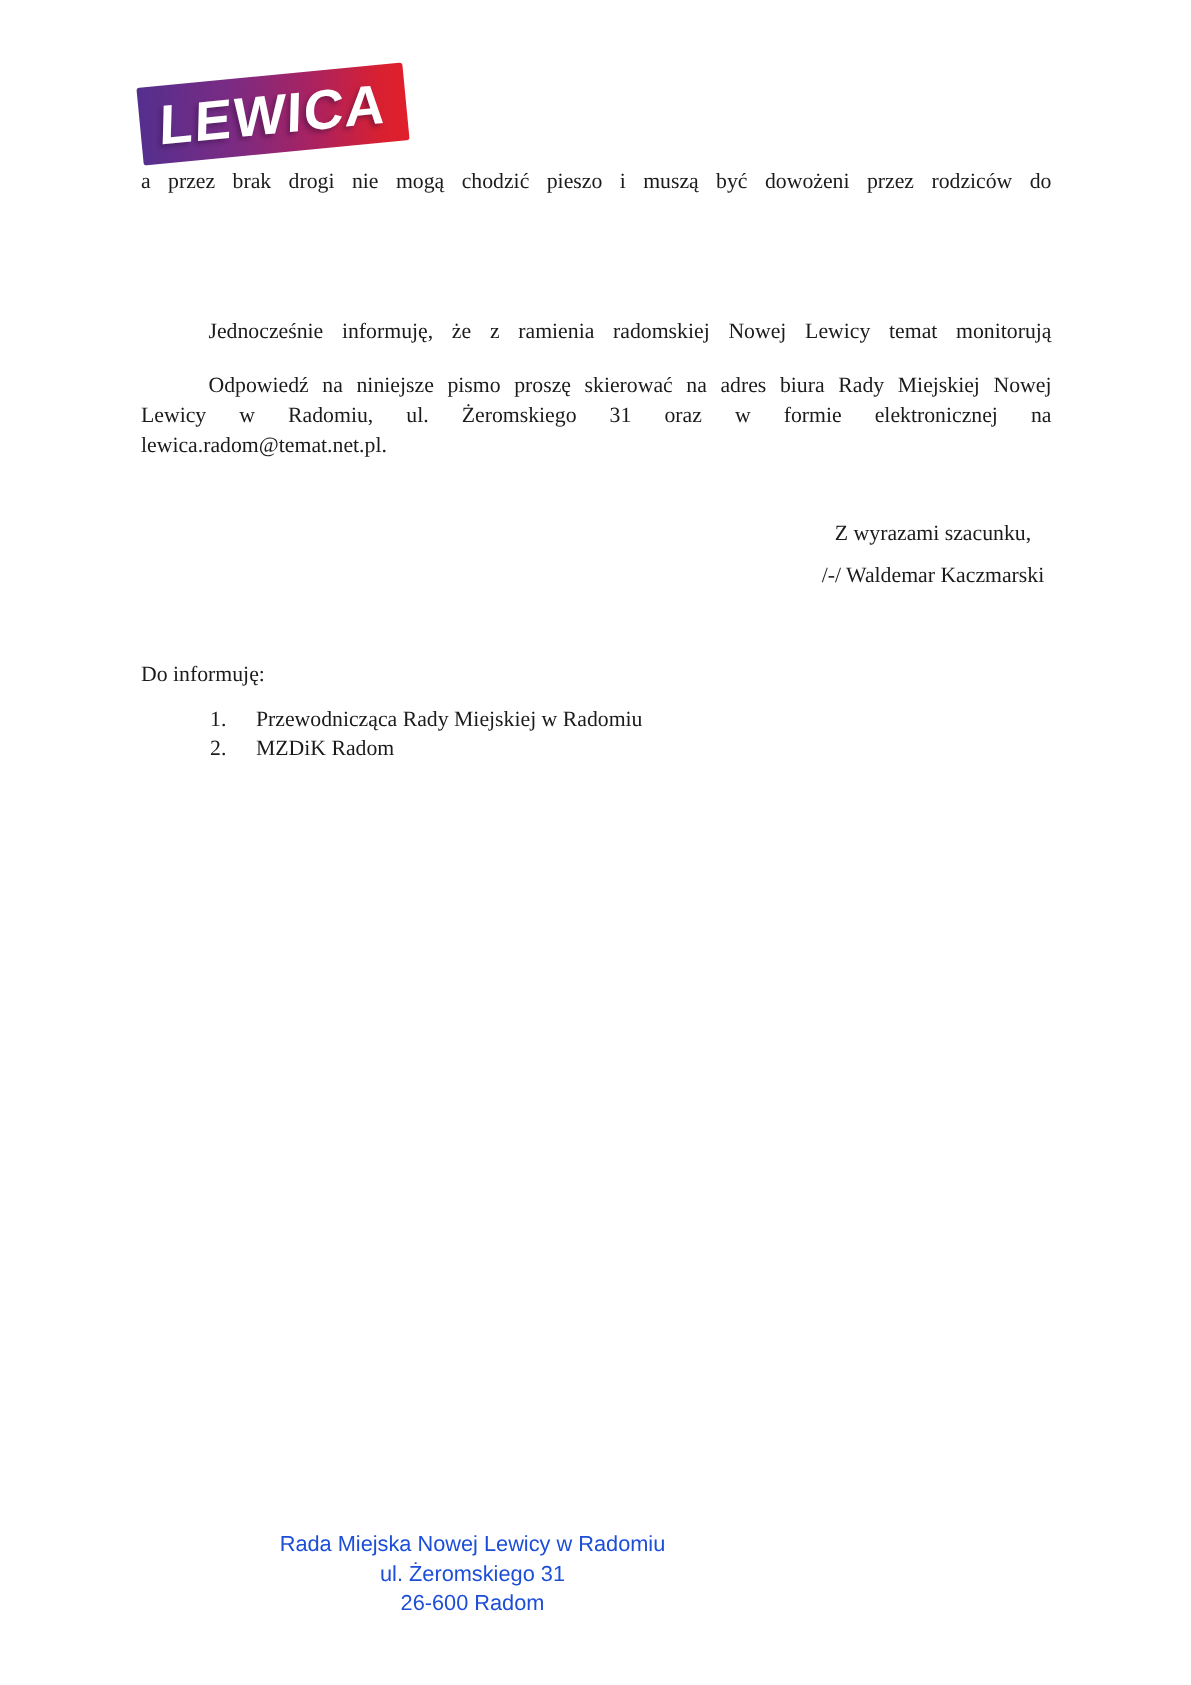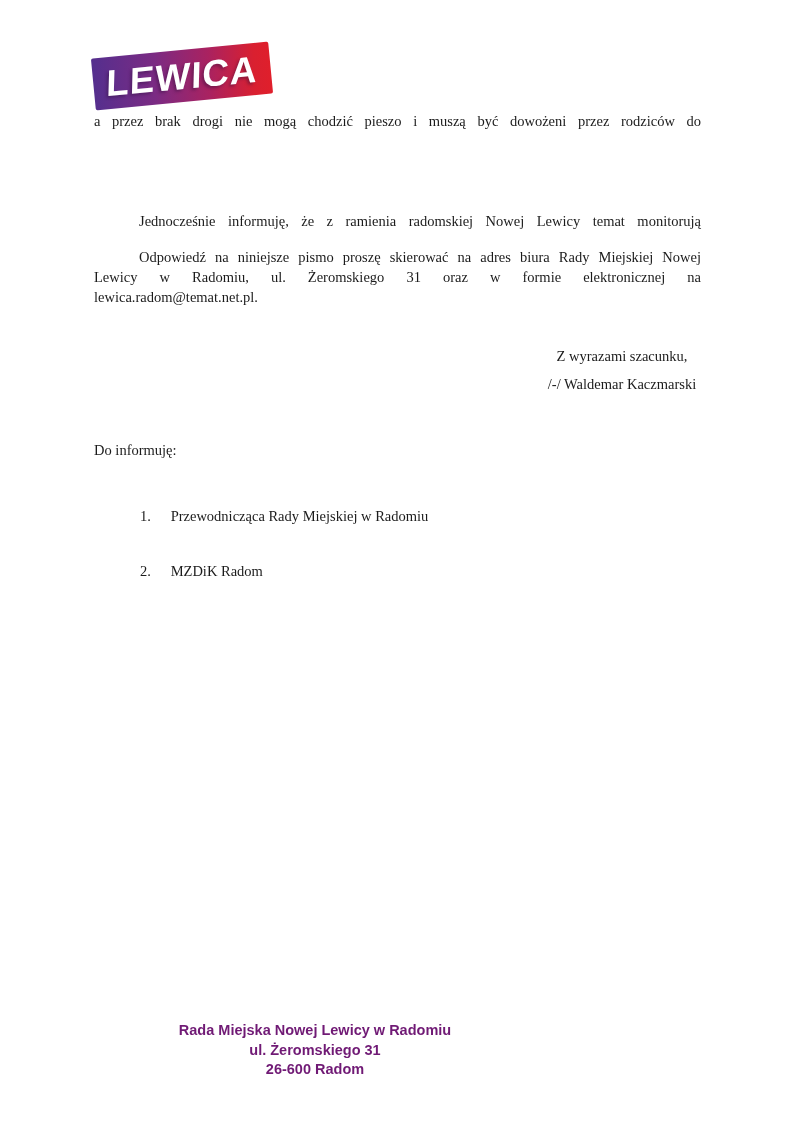--- a/index.html
+++ b/index.html
@@ -76,38 +76,37 @@
     font-size: 14.5px;
     line-height: 20px;
   }
   .cc-list {
     position: absolute;
     left: 140px;
     top: 471px;
     font-size: 14.5px;
     line-height: 19px;
   }
-  .cc-item { display: block; margin-top: 36px; }
+  .cc-item { display: block; }
   .cc-num {
     display: inline-block;
     width: 27px;
   }
 
   
   .footer {
     position: absolute;
     left: 0;
     top: 1021px;
     width: 630px;
     text-align: center;
     font-family: "Liberation Sans", sans-serif;
     font-size: 14.5px;
     line-height: 19.5px;
-    color: #701a75;
-    font-weight: bold;
+    color: #1d4ed8;
   }
 </style>
 </head>
 <body>
 
 <div class="page">
 
   <div class="logo">
     <span class="logo-text">LEWICA</span>
   </div>

